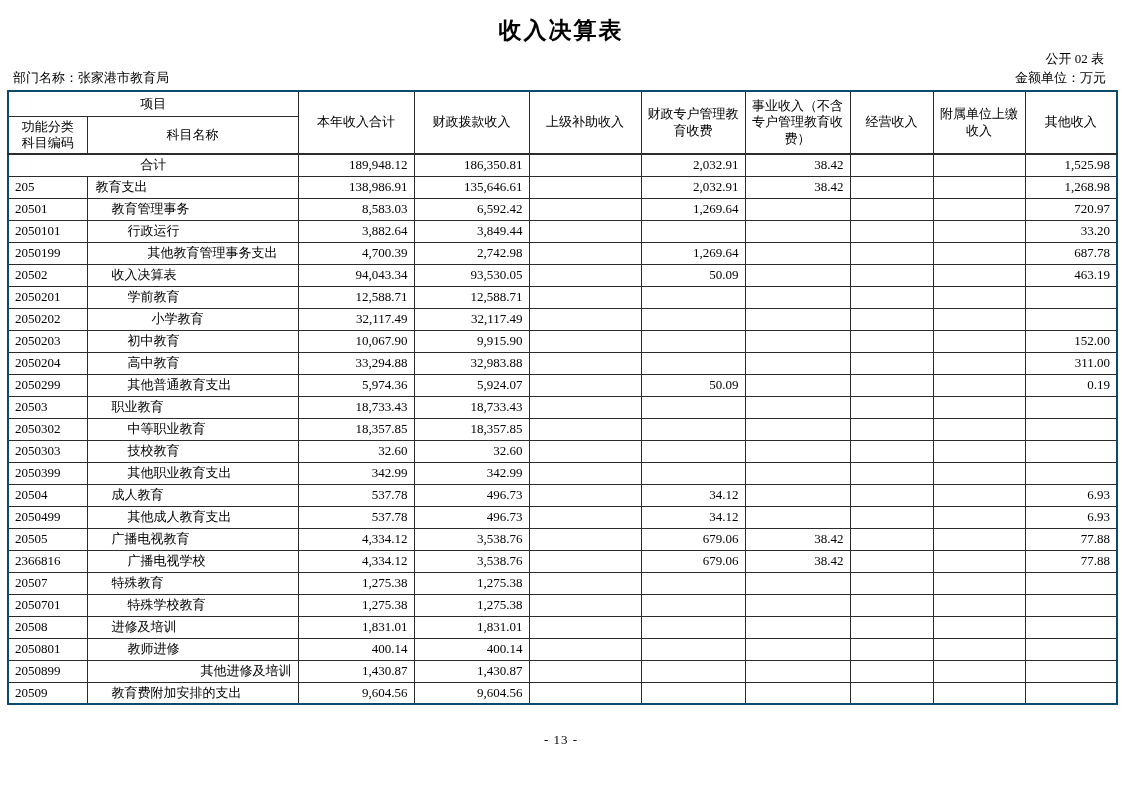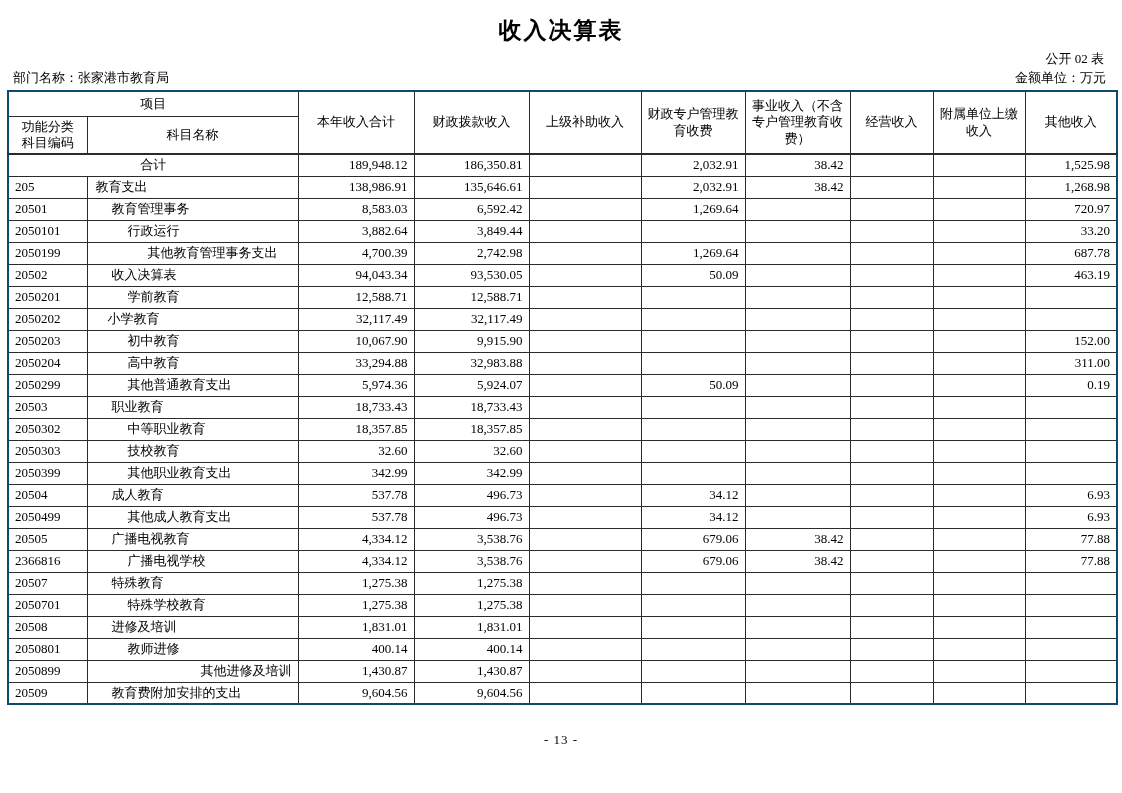--- a/index.html
+++ b/index.html
@@ -169,21 +169,21 @@
           <td class="num">12,588.71</td>
           <td class="num"></td>
           <td class="num"></td>
           <td class="num"></td>
           <td class="num"></td>
           <td class="num"></td>
           <td class="num"></td>
         </tr>
         <tr>
           <td class="code">2050202</td>
-          <td class="name" style="padding-left: 20px;">小学教育</td>
+          <td class="name" style="padding-left: 64px;">小学教育</td>
           <td class="num">32,117.49</td>
           <td class="num">32,117.49</td>
           <td class="num"></td>
           <td class="num"></td>
           <td class="num"></td>
           <td class="num"></td>
           <td class="num"></td>
           <td class="num"></td>
         </tr>
         <tr>

